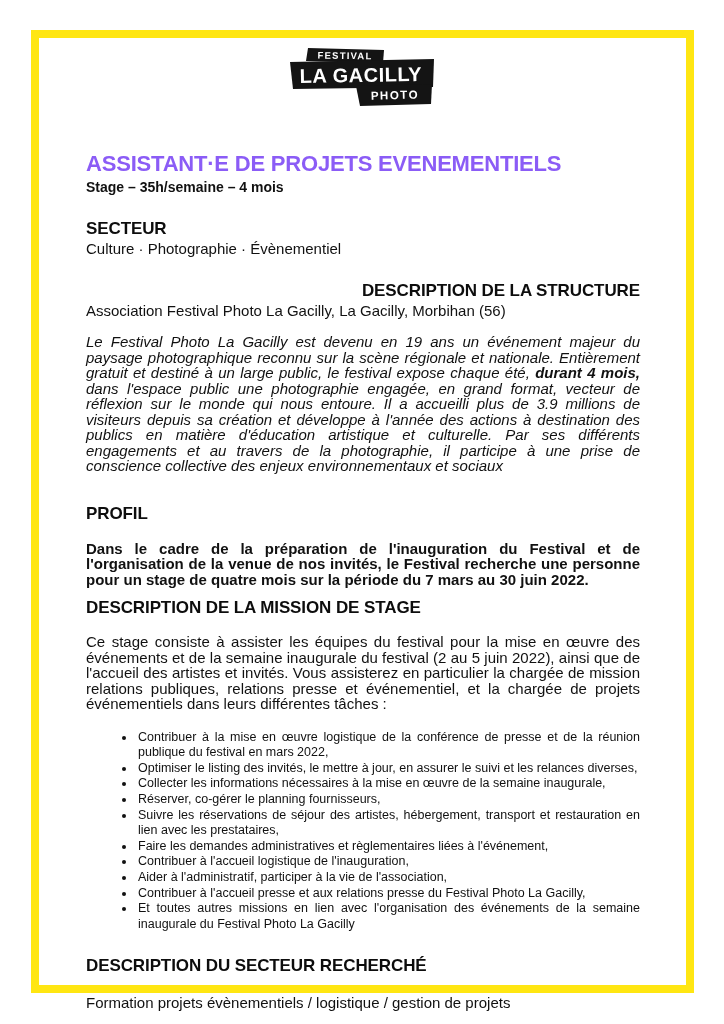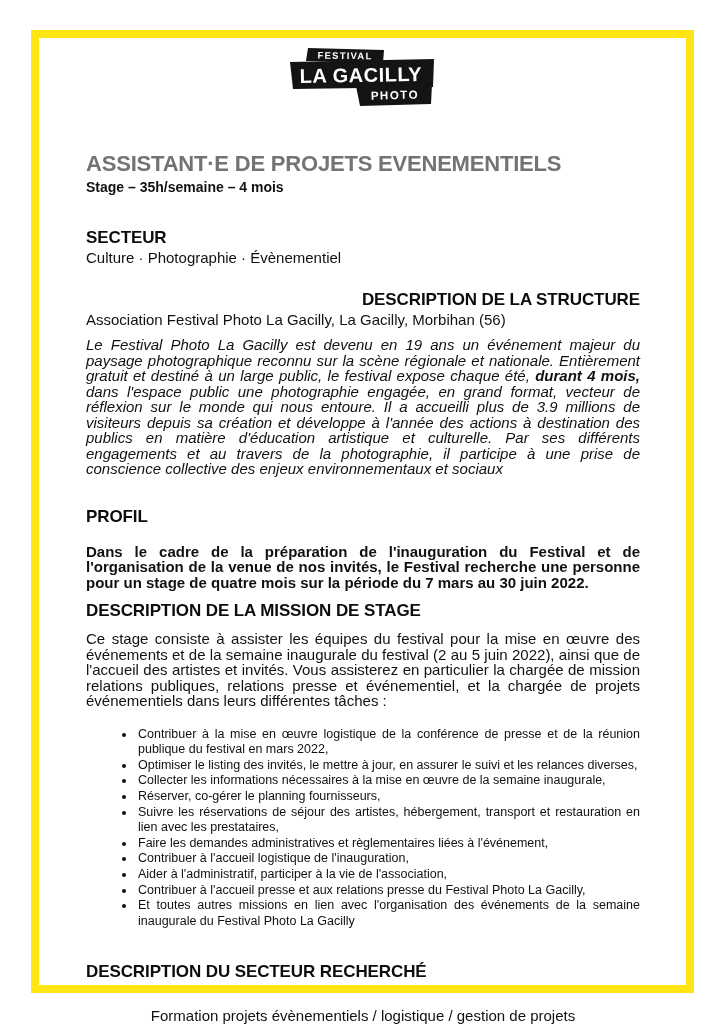--- a/index.html
+++ b/index.html
@@ -15,37 +15,37 @@
     position:absolute; left:31px; top:30px;
     width:663px; height:963px;
     border:8px solid #FFE612;
     box-sizing:border-box;
   }
   .content { position:absolute; left:86px; top:44px; width:554px; }
   .logo-svg { display:block; margin:2px auto 0; width:152px; height:66px; }
   .logo-text { fill:#ffffff; font-family:"Liberation Sans",sans-serif; font-weight:bold; }
   h1 {
     margin:40px 0 0; font-size:22px; line-height:1.05;
-    font-weight:bold; letter-spacing:-0.2px; color:#737373;
+    font-weight:bold; letter-spacing:-0.2px; color:#8b5cf6;
   }
   .subtitle { margin-top:4px; font-size:14px; font-weight:bold; }
   h2 { margin:0; font-size:17px; font-weight:bold; letter-spacing:-0.1px; color:#0d0d0d; }
   p { margin:0; font-size:15px; line-height:15.5px; }
   .justify { text-align:justify; }
   .italic { font-style:italic; }
   .bold { font-weight:bold; }
   .hl { font-style:italic; font-weight:bold; }
   .mt2 { margin-top:2px; }
-  .mt14 { margin-top:10px; }
+  .mt14 { margin-top:16px; }
   .mt17 { margin-top:17px; }
   .mt20 { margin-top:24px;text-align:right; }
   .mt26 { margin-top:11px; }
   .mt30 { margin-top:30px; }
-  .mt33 { margin-top:33px; }
-  .mt19 { margin-top:26px;text-align:center; }
+  .mt33 { margin-top:24px; }
+  .mt19 { margin-top:19px; }
   ul.tasks {
     margin:18px 0 0; padding:0 0 0 50px;
     font-size:12.5px; line-height:15.6px;
     text-align:justify;
   }
   ul.tasks li { margin:0; padding:0 0 0 2px; }
 </style>
 </head>
 <body>
 

